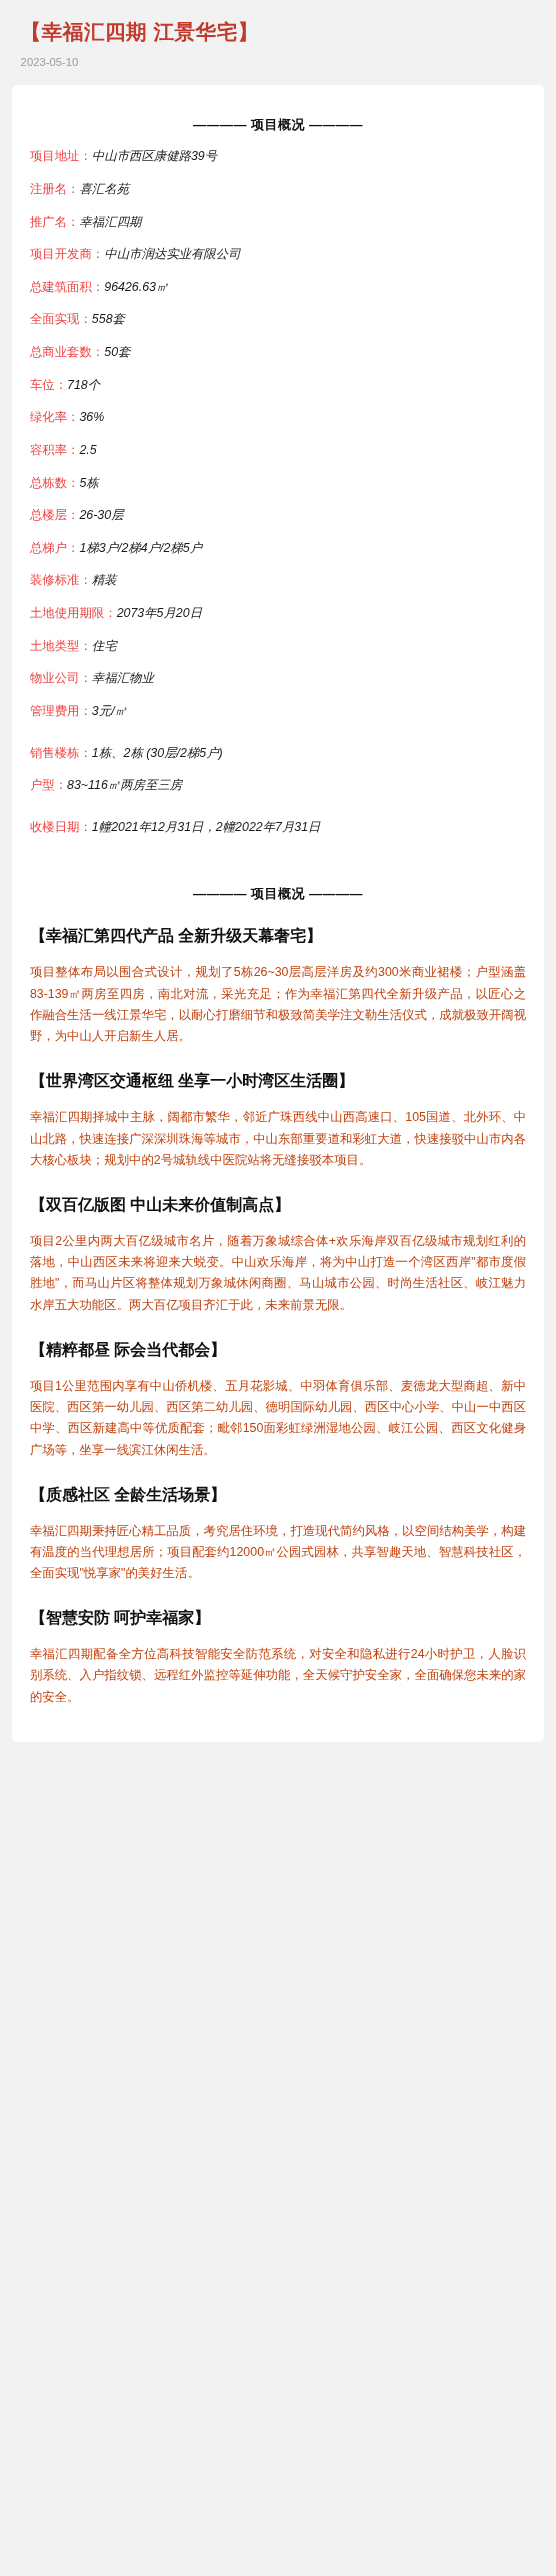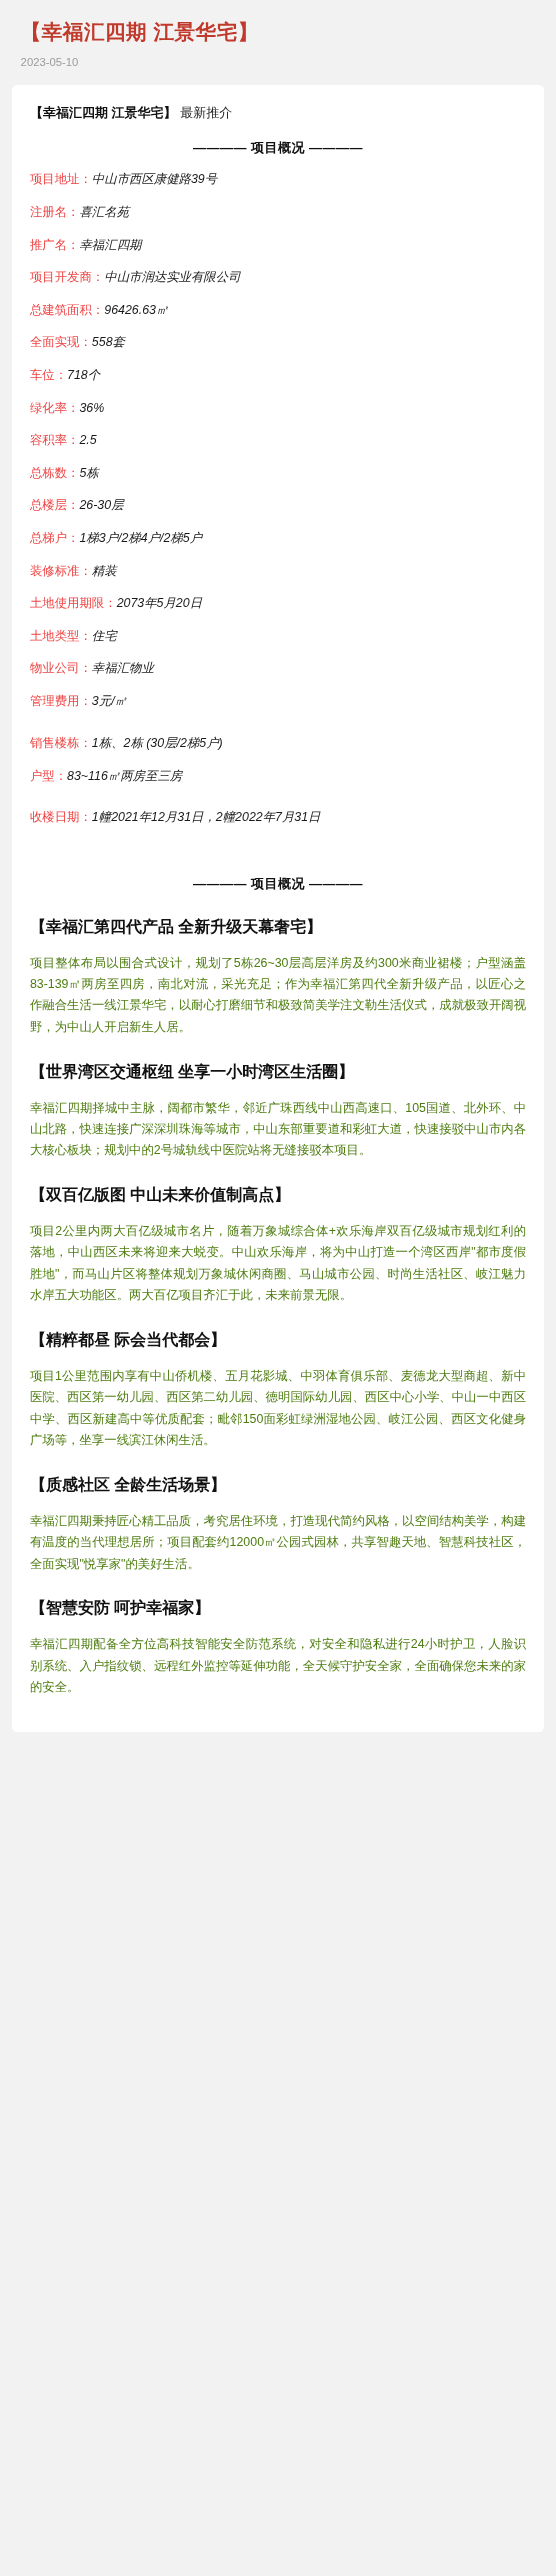--- a/index.html
+++ b/index.html
@@ -68,43 +68,39 @@
   .gap-lg { height: 9.3px; }
   .h-block {
     font-size: 16px;
     font-weight: bold;
     color: #111;
     line-height: 1.6;
     margin: 20.6px 0 13.4px 0;
   }
   .para {
     font-size: 12.4px;
-    color: #4d7c0f;
+    color: #c2410c;
     line-height: 1.72;
     margin-bottom: 13.4px;
     text-align: justify;
   }
   .spacer-40 { height: 20.6px; }
 </style>
 </head>
 <body>
 
 <div class="page">
 
   <div class="header">
     <div class="title">【幸福汇四期 江景华宅】</div>
     <div class="date">2023-05-10</div>
   </div>
 
   <div class="card">
 
-    <div class="lead">
-      <span>【幸福汇四期 江景华宅】</span>
-      <span class="lead-sub">最新推介</span>
-    </div>
 
     <div class="section-divider">———— 项目概况 ————</div>
 
     <div>
       <div class="kv">
         <span class="k">项目地址：</span><span class="v">中山市西区康健路39号</span>
       </div>
       <div class="kv">
         <span class="k">注册名：</span><span class="v">喜汇名苑</span>
       </div>
@@ -112,20 +108,23 @@
         <span class="k">推广名：</span><span class="v">幸福汇四期</span>
       </div>
       <div class="kv">
         <span class="k">项目开发商：</span><span class="v">中山市润达实业有限公司</span>
       </div>
       <div class="kv">
         <span class="k">总建筑面积：</span><span class="v">96426.63㎡</span>
       </div>
       <div class="kv">
         <span class="k">全面实现：</span><span class="v">558套</span>
+      </div>
+      <div class="kv">
+        <span class="k">总商业套数：</span><span class="v">50套</span>
       </div>
       <div class="kv">
         <span class="k">车位：</span><span class="v">718个</span>
       </div>
       <div class="kv">
         <span class="k">绿化率：</span><span class="v">36%</span>
       </div>
       <div class="kv">
         <span class="k">容积率：</span><span class="v">2.5</span>
       </div>

